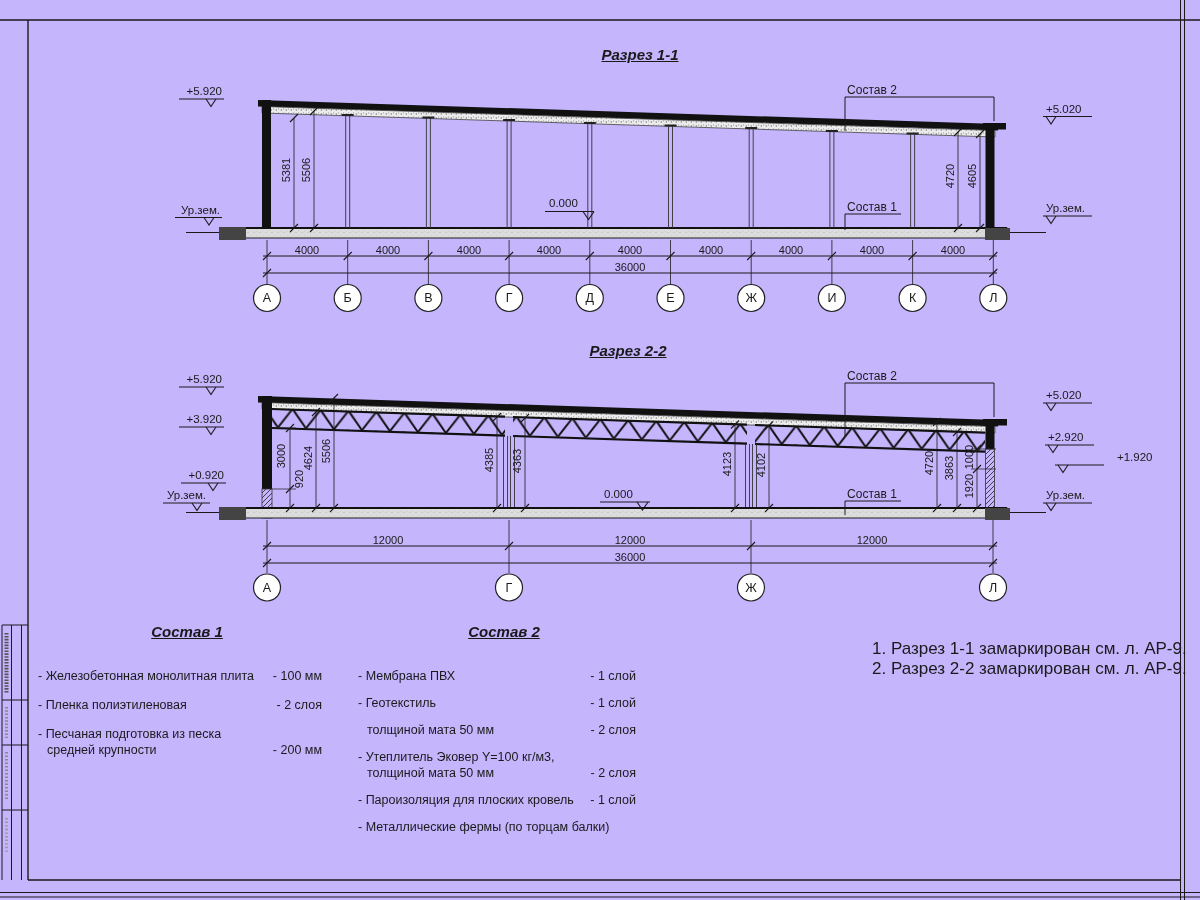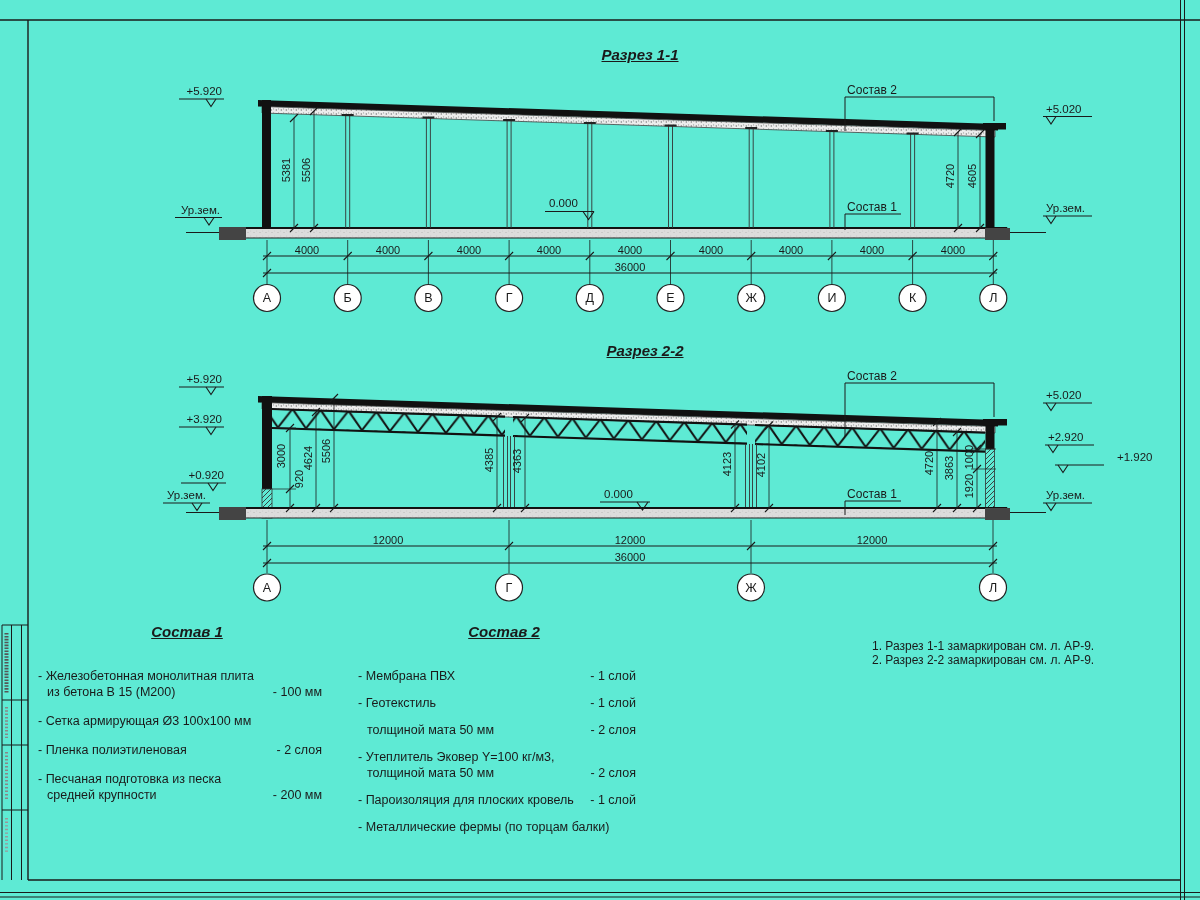--- a/index.html
+++ b/index.html
@@ -1,35 +1,35 @@
 <!DOCTYPE html>
 <html><head>
 <meta charset="utf-8">
 <style>
   html,body{margin:0;padding:0;background:#fff;}
-  .sheet{position:relative;width:1200px;height:900px;background:#5eead4;overflow:hidden;
+  .sheet{position:relative;width:1200px;height:900px;background:#c4b5fd;overflow:hidden;
          font-family:"Liberation Sans",sans-serif;color:#1a1a1a;}
   svg.lines{position:absolute;left:0;top:0;}
   .t{position:absolute;white-space:nowrap;font-size:11.5px;}
   .center{transform:translateX(-50%);text-align:center;}
   .title{position:absolute;white-space:nowrap;font-size:15px;font-weight:bold;font-style:italic;
          text-decoration:underline;transform:translateX(-50%);}
   .elevr{position:absolute;width:60px;text-align:right;white-space:nowrap;font-size:11.5px;}
   .vdim{position:absolute;width:44px;text-align:center;white-space:nowrap;font-size:11px;
         transform:rotate(-90deg);transform-origin:50% 50%;}
   .gl{position:absolute;width:28px;text-align:center;font-size:12.5px;line-height:16px;}
   .lead{position:absolute;white-space:nowrap;font-size:12px;transform:translateX(-50%);}
   .legend{position:absolute;font-size:12.5px;line-height:1.28;}
   .legend .hd{text-align:center;font-size:15px;font-weight:bold;font-style:italic;
               text-decoration:underline;margin-bottom:27px;}
   .item{position:relative;margin-bottom:13px;}
   .item .l2{padding-left:9px;}
   .item .val{position:absolute;right:14px;bottom:0;}
   .legend2 .item{margin-bottom:11px;}
-  .notes{position:absolute;font-size:12px;line-height:1.18;}
+  .notes{position:absolute;font-size:17px;line-height:1.18;}
 </style>
 </head>
 <body>
 
 <div class="sheet">
 
 <svg class="lines" width="1200" height="900" viewBox="0 0 1200 900">
   <defs>
     <pattern id="speck" width="5" height="4" patternUnits="userSpaceOnUse">
       <rect width="5" height="4" fill="#ececec"></rect>
@@ -181,21 +181,21 @@
 <div class="gl" style="left:333.7px;top:290px">Б</div>
 <div class="gl" style="left:414.4px;top:290px">В</div>
 <div class="gl" style="left:495.1px;top:290px">Г</div>
 <div class="gl" style="left:575.8px;top:290px">Д</div>
 <div class="gl" style="left:656.5px;top:290px">Е</div>
 <div class="gl" style="left:737.2px;top:290px">Ж</div>
 <div class="gl" style="left:817.9px;top:290px">И</div>
 <div class="gl" style="left:898.6px;top:290px">К</div>
 <div class="gl" style="left:979.3px;top:290px">Л</div>
 
-<div class="title" style="left:645px;top:342px">Разрез 2-2</div>
+<div class="title" style="left:628px;top:342px">Разрез 2-2</div>
 <div class="elevr" style="left:162px;top:373px">+5.920</div>
 <div class="elevr" style="left:162px;top:413px">+3.920</div>
 <div class="elevr" style="left:164px;top:469px">+0.920</div>
 <div class="elevr" style="left:146px;top:489px">Ур.зем.</div>
 <div class="t" style="left:1046px;top:389px">+5.020</div>
 <div class="t" style="left:1048px;top:431px">+2.920</div>
 <div class="t" style="left:1117px;top:451px">+1.920</div>
 <div class="t" style="left:1046px;top:489px">Ур.зем.</div>
 <div class="t" style="left:604px;top:488px">0.000</div>
 <div class="vdim" style="left:259px;top:450px">3000</div>
@@ -218,25 +218,21 @@
 <div class="t center" style="left:630px;top:551px;font-size:11px">36000</div>
 <div class="gl" style="left:253px;top:579.5px">А</div>
 <div class="gl" style="left:495px;top:579.5px">Г</div>
 <div class="gl" style="left:737px;top:579.5px">Ж</div>
 <div class="gl" style="left:979px;top:579.5px">Л</div>
 
 <div class="legend" style="left:38px;top:622px;width:298px">
   <div class="hd">Состав 1</div>
   <div class="item">
     <div>- Железобетонная  монолитная плита</div>
-    <div class="l2">из бетона В 15 (М200)</div>
     <span class="val">- 100 мм</span>
-  </div>
-  <div class="item">
-    <div>- Сетка армирующая Ø3 100х100 мм</div>
   </div>
   <div class="item">
     <div>- Пленка полиэтиленовая</div>
     <span class="val">- 2 слоя</span>
   </div>
   <div class="item">
     <div>- Песчаная подготовка из песка</div>
     <div class="l2">средней крупности</div>
     <span class="val">- 200 мм</span>
   </div>

